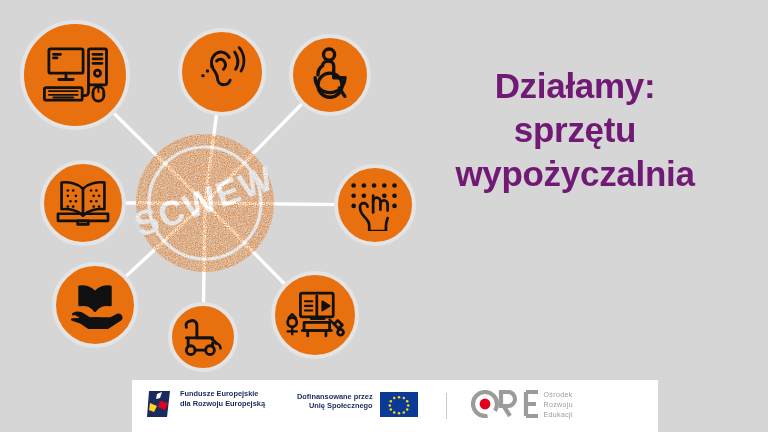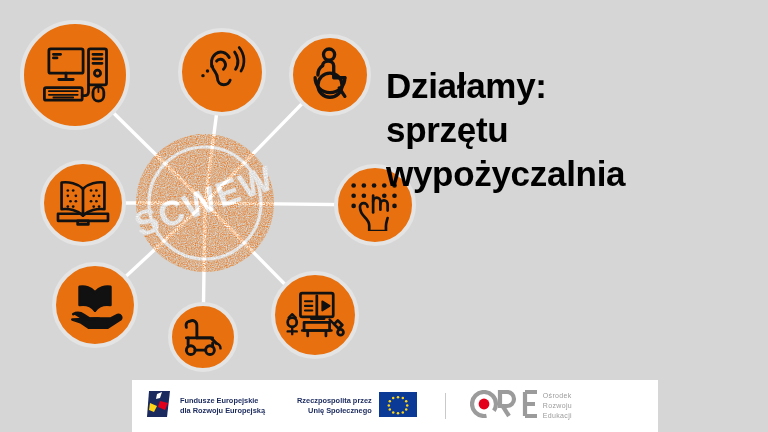--- a/index.html
+++ b/index.html
@@ -35,37 +35,38 @@
     left:133px; top:131px;
     width:144px; height:144px;
   }
   #hub .stampwrap { position:absolute; inset:0; }
 
   
   #headline {
     position:absolute;
     left:386px; top:64px;
     width:378px;
-    color:#000000;
+    text-align:center;
+    color:#701a75;
     font-weight:bold;
     font-size:35px;
     line-height:1.26;
     letter-spacing:-0.3px;
   }
   #headline .ln { display:block; white-space:nowrap; }
 
   
   #footer {
     position:absolute;
     left:132px; top:380px;
     width:526px; height:52px;
     background:#ffffff;
     display:flex; align-items:center;
   }
-  .fblock { display:flex; align-items:center; }
+  .fblock { display:flex; align-items:flex-start; }
   .flabel {
     font-size:7.4px; line-height:1.33; color:#1b2a5e;
     font-weight:bold; white-space:nowrap;
   }
   .flabel.r { text-align:right; }
   .fsep {
     width:1px; height:26px; background:#c9c9c9;
   }
   .ore-word {
     font-size:7px; line-height:1.45; color:#9b9b9b;
@@ -275,21 +276,21 @@
       </span>
       <span class="flabel">
         <span>Fundusze Europejskie</span><br>
         <span>dla Rozwoju Europejską</span>
       </span>
     </div>
 
 
     <div class="fblock" style="margin-left:32px;">
       <span class="flabel r" style="margin-right:7px;">
-        <span>Rzeczpospolita przez</span><br>
+        <span>Dofinansowane przez</span><br>
         <span>Unię Społecznego</span>
       </span>
       <span>
         <svg width="38" height="25" viewBox="0 0 38 25">
           <rect x="0" y="0" width="38" height="25" fill="#0a3a96"></rect>
           <g fill="#ffd617">
             <circle cx="19" cy="5.2" r="1.25"></circle>
             <circle cx="23.8" cy="6.1" r="1.25"></circle>
             <circle cx="27.2" cy="9.3" r="1.25"></circle>
             <circle cx="28.2" cy="13.5" r="1.25"></circle>

